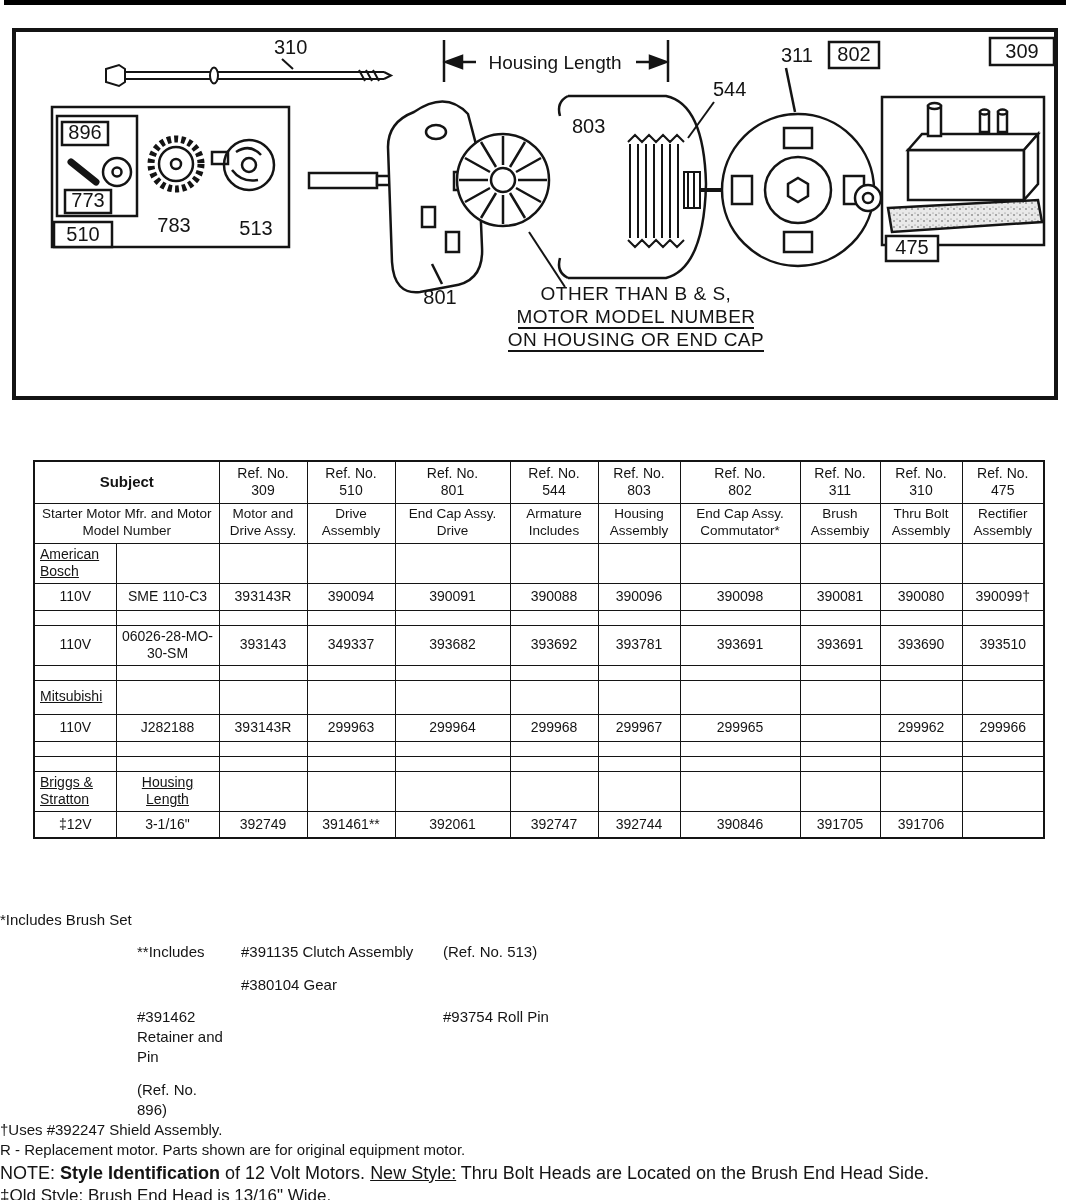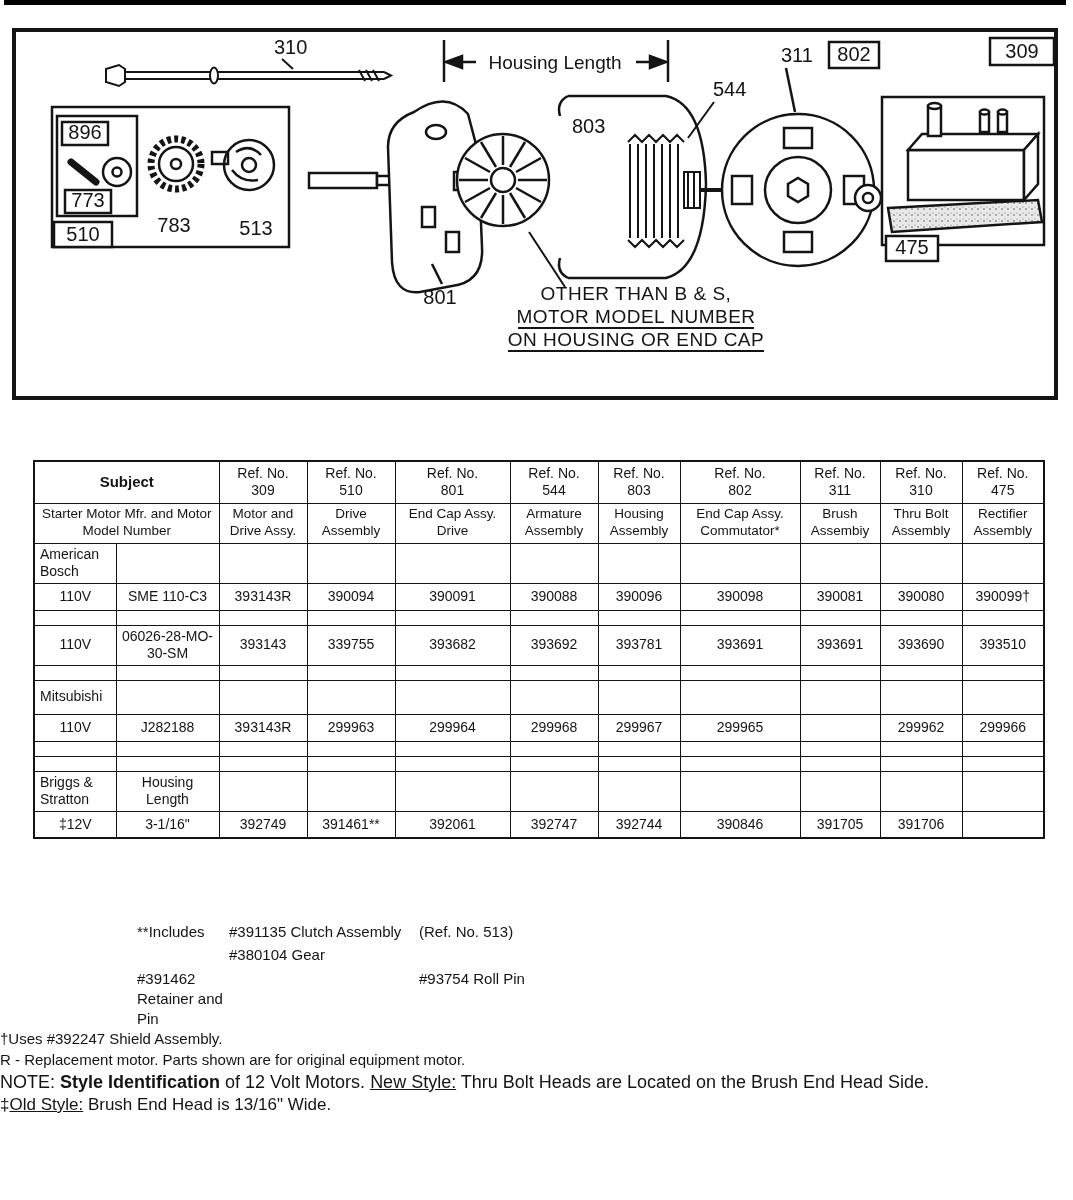--- a/index.html
+++ b/index.html
@@ -30,29 +30,29 @@
     border:1.6px solid var(--ink); padding:2px 3px;
     text-align:center; vertical-align:middle;
     font-size:14px; line-height:1.25; overflow:hidden;
   }
   thead tr.hdr1 th { height:42px; font-weight:bold; }
   thead tr.hdr2 th { height:40px; font-weight:normal; font-size:13.5px;margin-top:12px; }
   th.subject-h { font-size:15px; }
   .rl, .rn { font-weight:normal; font-size:14px; }
   tbody td { height:27px; }
   tr.blank td { height:15px; padding:0; }
-  tr.section td, tr.section2 td { height:34px; }
+  tr.section td, tr.section2 td { height:34px;text-decoration:underline; }
   td.sec { text-align:left; padding-left:5px; }
 
   .footnotes { position:absolute; left:0; top:910px; width:1073px; font-size:15px; line-height:1.35; }
   .footnotes p { margin:0; }
   .fn1 { margin-left:125px; }
   .clutch {
     margin:12px 0 0 137px;
-    display:grid; grid-template-columns:92px 190px auto; row-gap:3px;
+    display:grid; grid-template-columns:92px 190px auto; row-gap:3px;gap:12px;
   }
   .fn-shield { margin:15px 0 0 127px; }
   .fn-repl { margin:13px 0 0 113px; }
   .fn-note { margin:18px 0 0 105px; font-size:18px; }
   .fn-old { margin:5px 0 0 440px; font-size:17px; }
   .b { font-weight:bold; }
   .u { text-decoration:underline; }
 </style>
 </head>
 <body>
@@ -253,21 +253,21 @@
           <th>
               <div class="rl">Ref. No.</div>
               <div class="rn">475</div>
             </th>
         </tr>
         <tr class="hdr2">
           <th colspan="2">Starter Motor Mfr. and Motor Model Number</th>
           <th>Motor and Drive Assy.</th>
           <th>Drive Assembly</th>
           <th>End Cap Assy. Drive</th>
-          <th>Armature Assembly</th>
+          <th>Armature Includes</th>
           <th>Housing Assembly</th>
           <th>End Cap Assy. Commutator*</th>
           <th>Brush Assembiy</th>
           <th>Thru Bolt Assembly</th>
           <th>Rectifier Assembly</th>
         </tr>
       </thead>
       <tbody>
           <tr class="section">
             <td class="sec">American Bosch</td>
@@ -305,21 +305,21 @@
             <td></td>
             <td></td>
             <td></td>
             <td></td>
             <td></td>
           </tr>
           <tr class="data">
             <td>110V</td>
             <td>06026-28-MO-30-SM</td>
             <td>393143</td>
-            <td>339755</td>
+            <td>349337</td>
             <td>393682</td>
             <td>393692</td>
             <td>393781</td>
             <td>393691</td>
             <td>393691</td>
             <td>393690</td>
             <td>393510</td>
           </tr>
           <tr class="blank">
             <td></td>
@@ -410,34 +410,36 @@
             <td>390846</td>
             <td>391705</td>
             <td>391706</td>
             <td></td>
           </tr>
         </tbody>
     </table>
   </div>
 
   <div class="footnotes">
+    <p class="fn1">*Includes Brush Set</p>
 
     <div class="clutch">
       <span>**Includes</span>
       <span>#391135 Clutch Assembly</span>
       <span>(Ref. No. 513)</span>
 
       <span></span>
       <span>#380104 Gear</span>
 
       <span></span>
       <span>#391462 Retainer and Pin</span>
 
       <span></span>
       <span>#93754 Roll Pin</span>
+      <span>(Ref. No. 896)</span>
     </div>
 
     <p class="fn-shield">†Uses #392247 Shield Assembly.</p>
     <p class="fn-repl">R - Replacement motor. Parts shown are for original equipment motor.</p>
 
     <p class="fn-note"><span>NOTE: </span><span class="b">Style Identification</span><span> of 12 Volt Motors. </span><span class="u">New Style:</span><span> Thru Bolt Heads are Located on the Brush End Head Side.</span></p>
 
     <p class="fn-old"><span>‡</span><span class="u">Old Style:</span><span> Brush End Head is 13/16" Wide.</span></p>
   </div>
 

